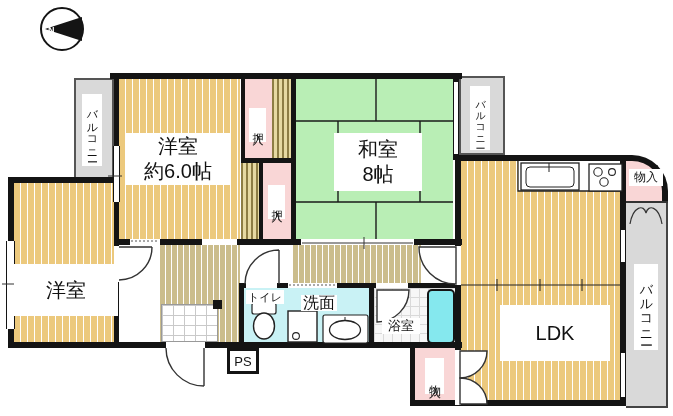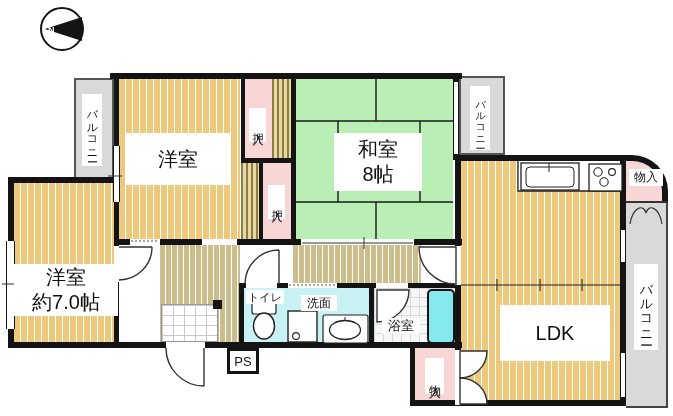--- a/index.html
+++ b/index.html
@@ -170,40 +170,40 @@
       <ellipse cx="345" cy="330" rx="15.5" ry="9.5" fill="#fff" stroke="#222" stroke-width="1.3"></ellipse>
       <path d="M345 317 V321" stroke="#222" stroke-width="1"></path>
     </g>
     <rect x="428" y="290" width="26" height="53" rx="4" fill="#85e8ee" stroke="#141414" stroke-width="2"></rect>
 
     <rect x="213" y="300" width="9" height="9" fill="#141414"></rect>
   </svg>
 
   <div class="roomlabel" style="left:126px;top:133px;width:104px;height:52px;">
     <span>洋室</span>
+    <span>約6.0帖</span>
   </div>
   <div class="roomlabel" style="left:334px;top:133px;width:88px;height:58px;">
     <span>和室</span>
     <span>8帖</span>
   </div>
   <div class="roomlabel" style="left:14px;top:264px;width:104px;height:52px;">
     <span>洋室</span>
-    <span>約7.0帖</span>
   </div>
   <div class="roomlabel" style="left:500px;top:305px;width:110px;height:56px;">
     <span>LDK</span>
   </div>
 
   <div class="smlabel vtxt" style="left:82px;top:94px;width:20px;height:72px;font-size:11px;">バルコニー</div>
   <div class="smlabel vtxt" style="left:470px;top:86px;width:20px;height:64px;font-size:10px;">バルコニー</div>
   <div class="smlabel vtxt" style="left:634px;top:264px;width:24px;height:86px;font-size:13px;">バルコニー</div>
   <div class="smlabel vtxt" style="left:249px;top:108px;width:17px;height:34px;font-size:11px;">押入</div>
   <div class="smlabel vtxt" style="left:268px;top:185px;width:17px;height:34px;font-size:11px;">押入</div>
   <div class="smlabel" style="left:629px;top:169px;width:34px;height:17px;font-size:12px;">物入</div>
   <div class="smlabel vtxt" style="left:425px;top:358px;width:19px;height:36px;font-size:12px;">物入</div>
   <div class="smlabel" style="left:246px;top:290px;width:38px;height:14px;font-size:11px;">トイレ</div>
-  <div class="smlabel" style="left:301px;top:295px;width:36px;height:16px;font-size:12px;">洗面</div>
+  <div class="smlabel" style="left:301px;top:295px;width:36px;height:16px;font-size:16px;">洗面</div>
   <div class="smlabel" style="left:382px;top:318px;width:38px;height:16px;font-size:13px;">浴室</div>
   <div class="psbox" style="left:227px;top:348px;width:32px;height:26px;">
     <span>PS</span>
   </div>
 
 </div>
 
 </body></html>

